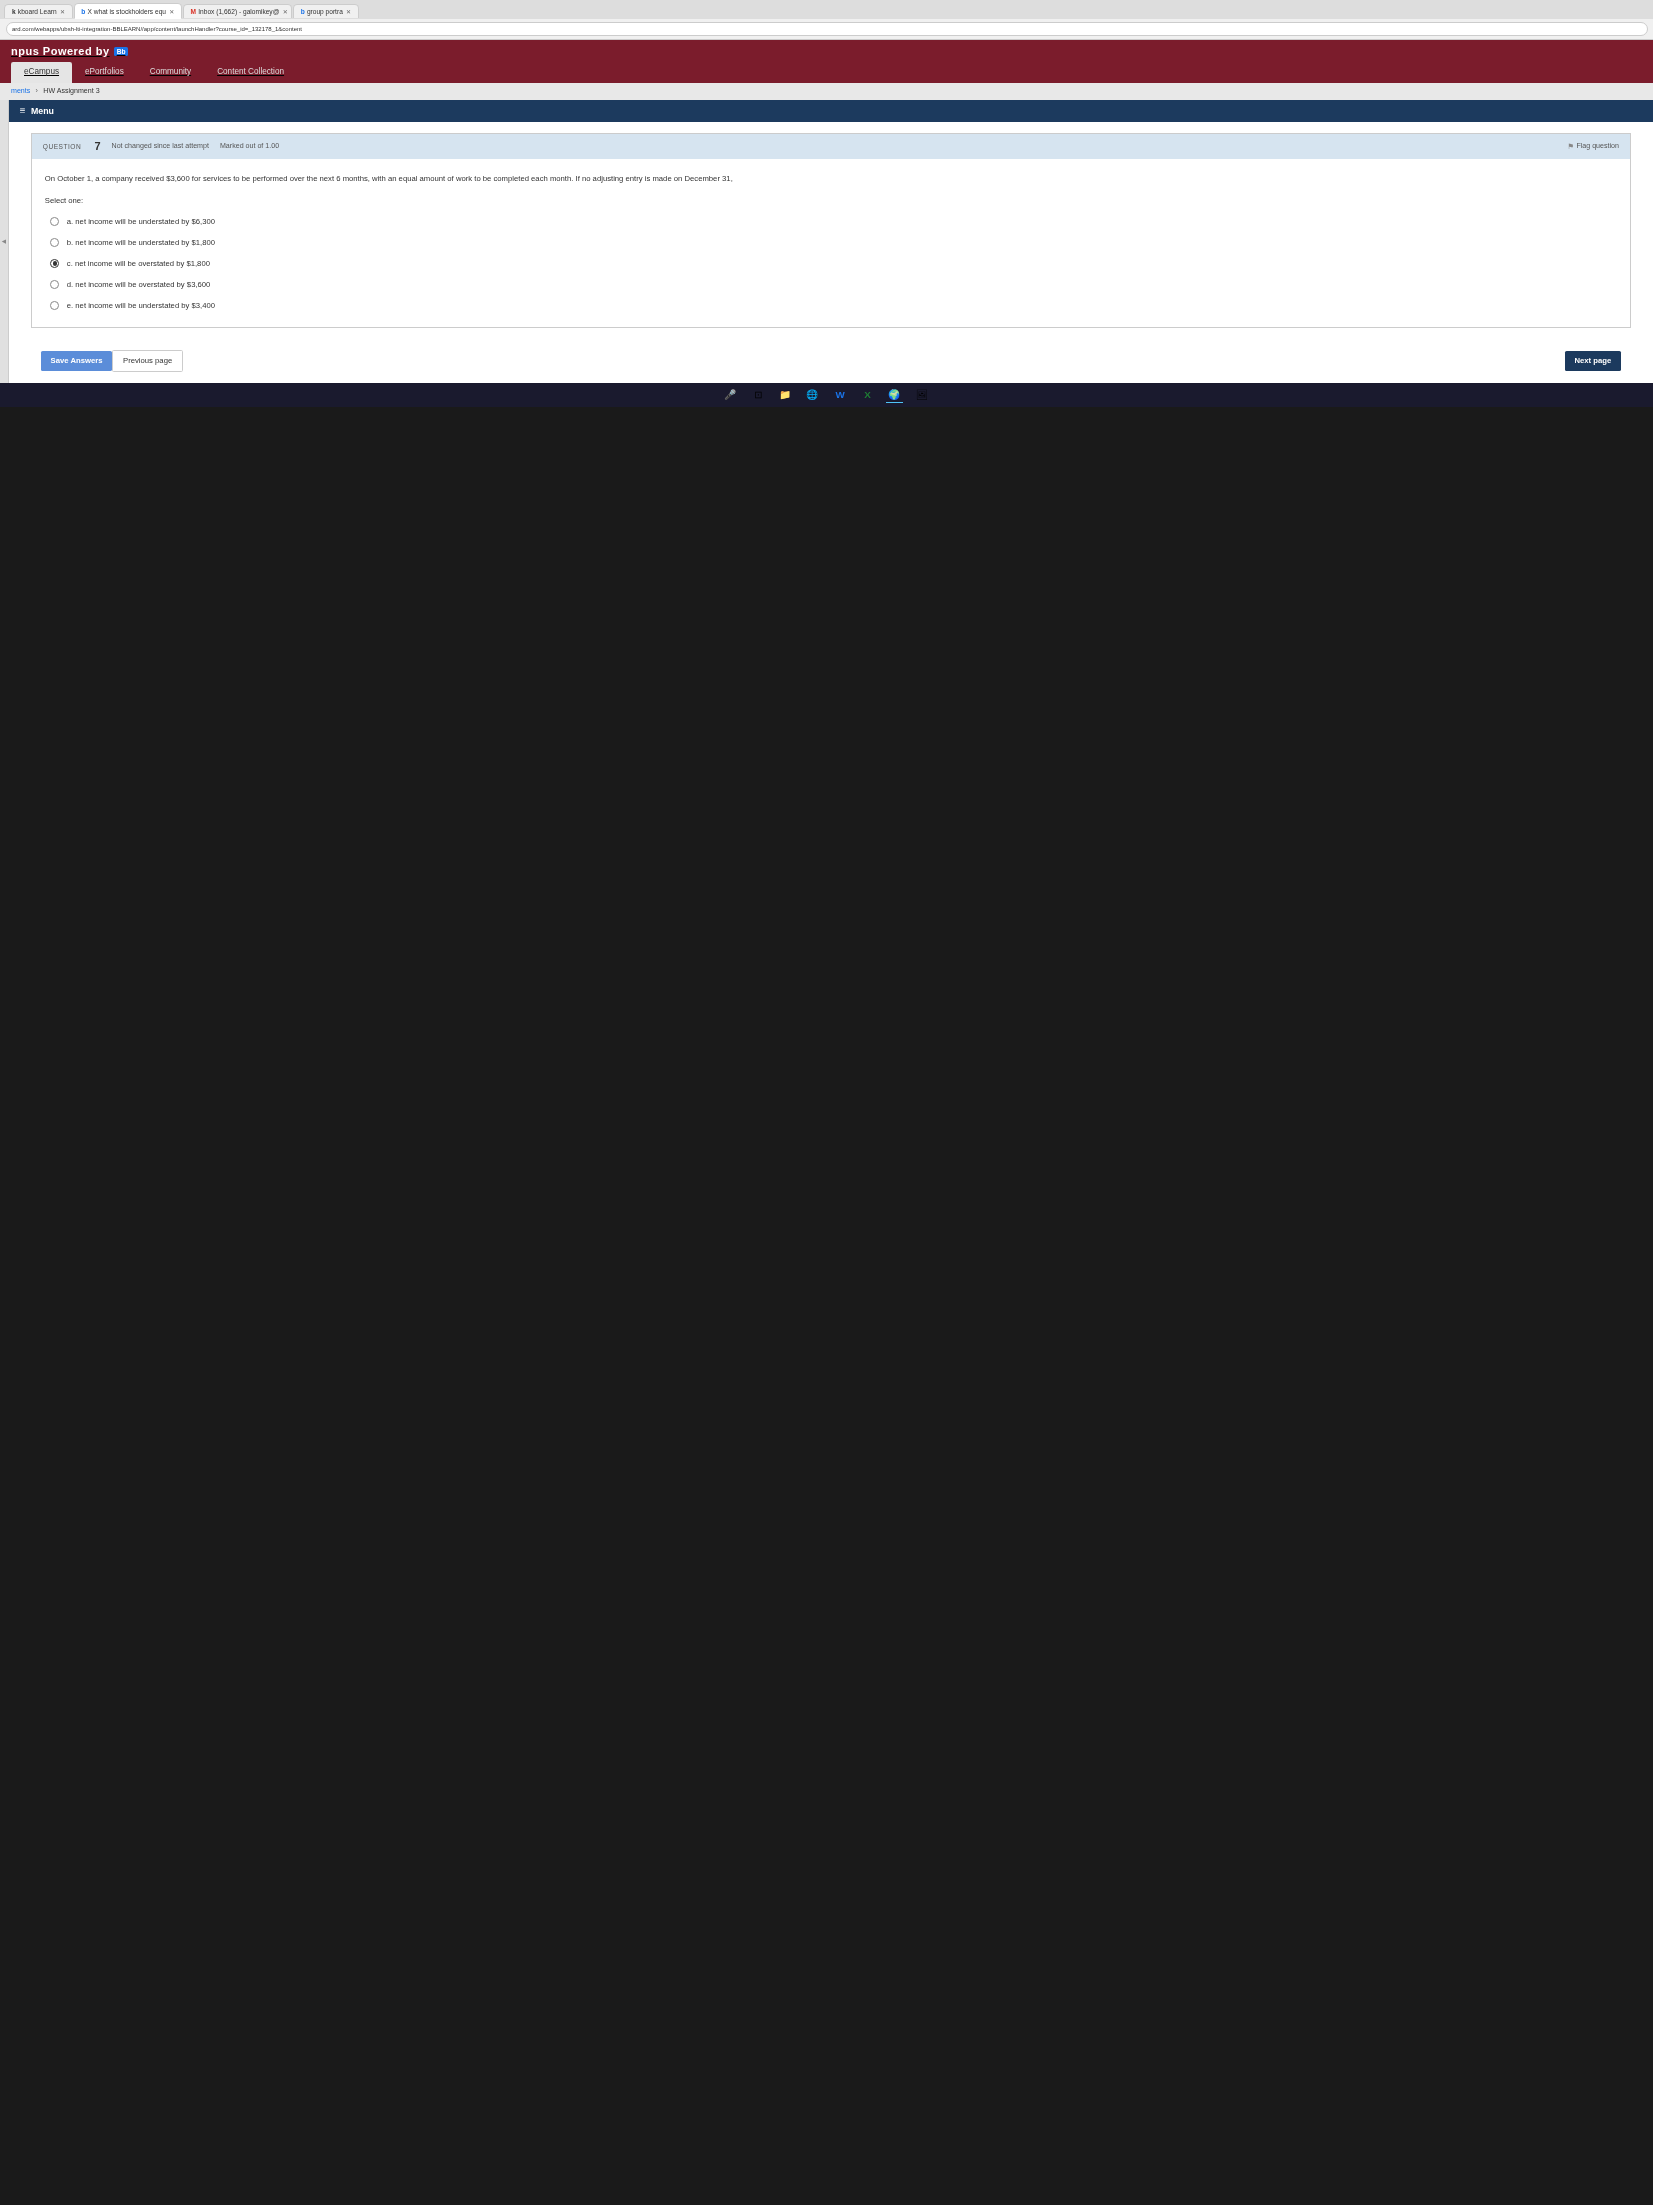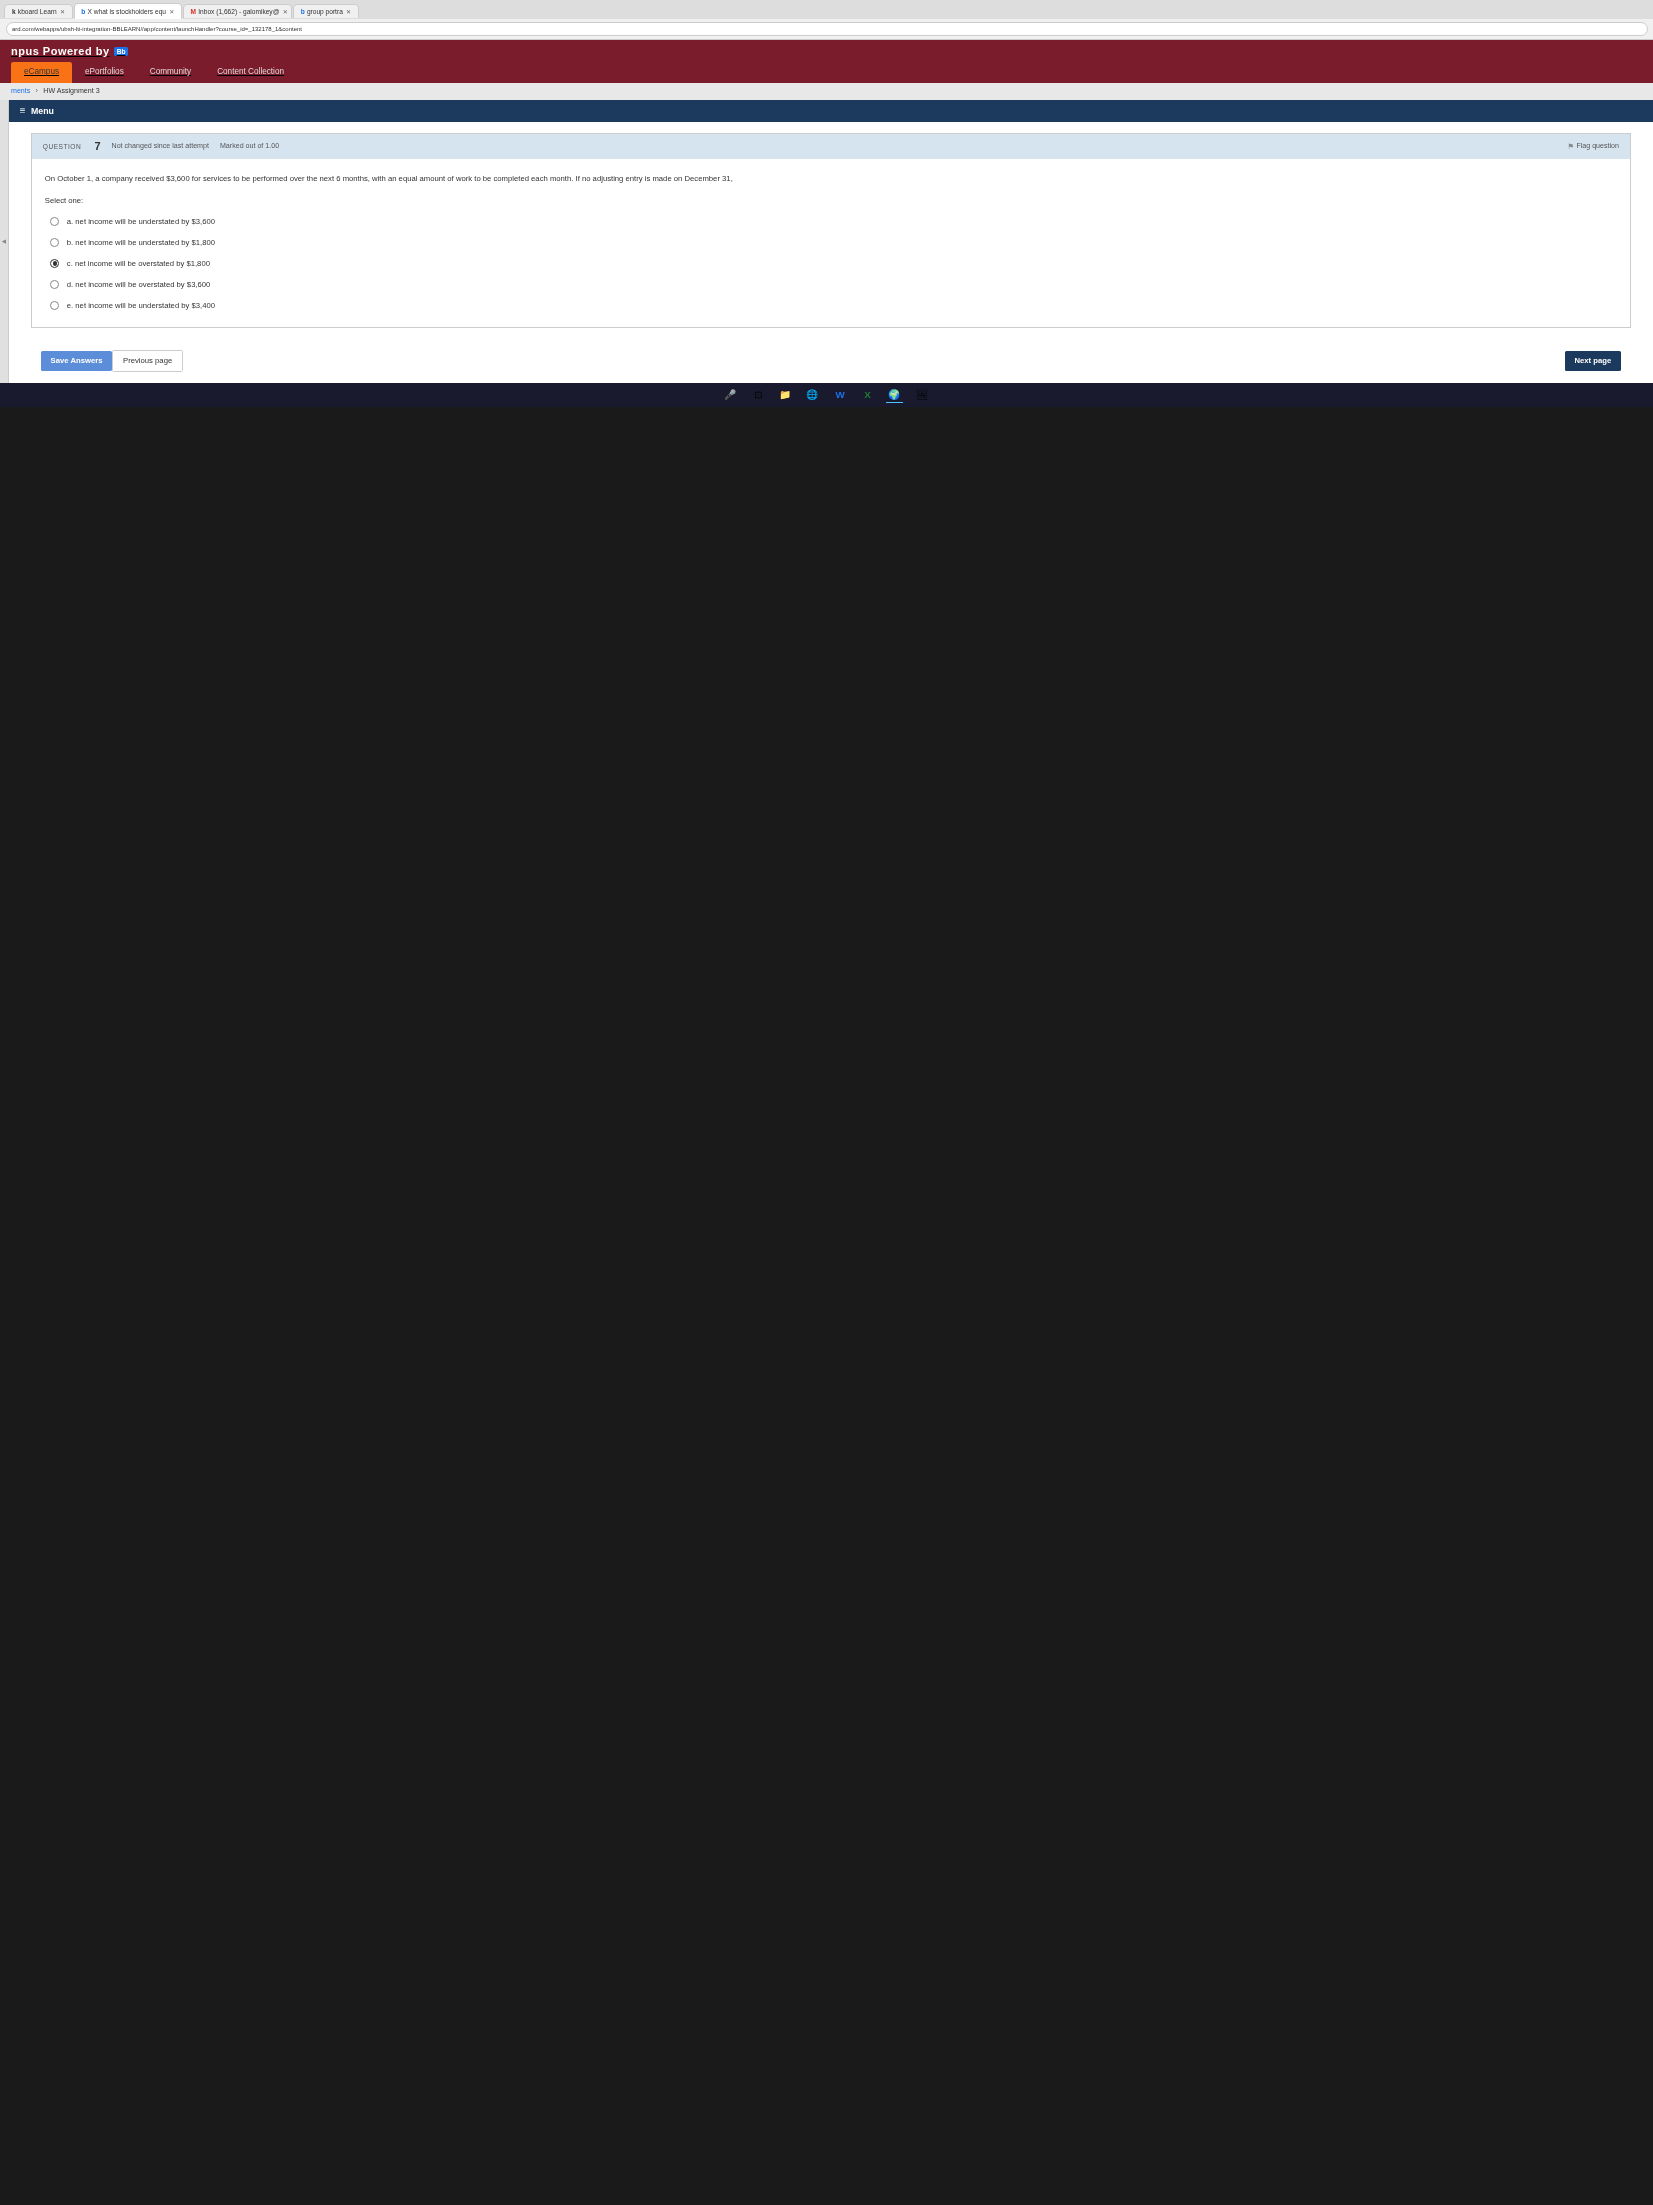--- a/index.html
+++ b/index.html
@@ -112,21 +112,21 @@
       margin-top: 4.4px;
     }
     .nav-tab {
       padding: 5.5px 13px;
       color: #ddd;
       font-size: 8.2px;
       cursor: pointer;
       border-bottom: 1.6px solid transparent;
     }
     .nav-tab.active {
-      background: #f97316;
+      background: #e5e5e5;
       color: #333;
       border-radius: 2.2px 2.2px 0 0;
     }
 
     
     .breadcrumb {
       background: #e8e8e8;
       padding: 4.4px 11px;
       font-size: 7.1px;
       color: #333;
@@ -430,21 +430,21 @@
           </div>
         </div>
 
         <div class="question-body">
           <div class="question-text">On October 1, a company received $3,600 for services to be performed over the next 6 months, with an equal amount of work to be completed each month.  If no adjusting entry is made on December 31,</div>
           <div class="select-one-label">Select one:</div>
 
           <ul class="answer-options">
             <li class="answer-option">
               <div class="radio-btn"></div>
-              <span>a. net income will be understated by $3,600</span>
+              <span>a. net income will be understated by $6,300</span>
             </li>
             <li class="answer-option">
               <div class="radio-btn"></div>
               <span>b. net income will be understated by $1,800</span>
             </li>
             <li class="answer-option">
               <div class="radio-btn selected"></div>
               <span>c. net income will be overstated by $1,800</span>
             </li>
             <li class="answer-option">

